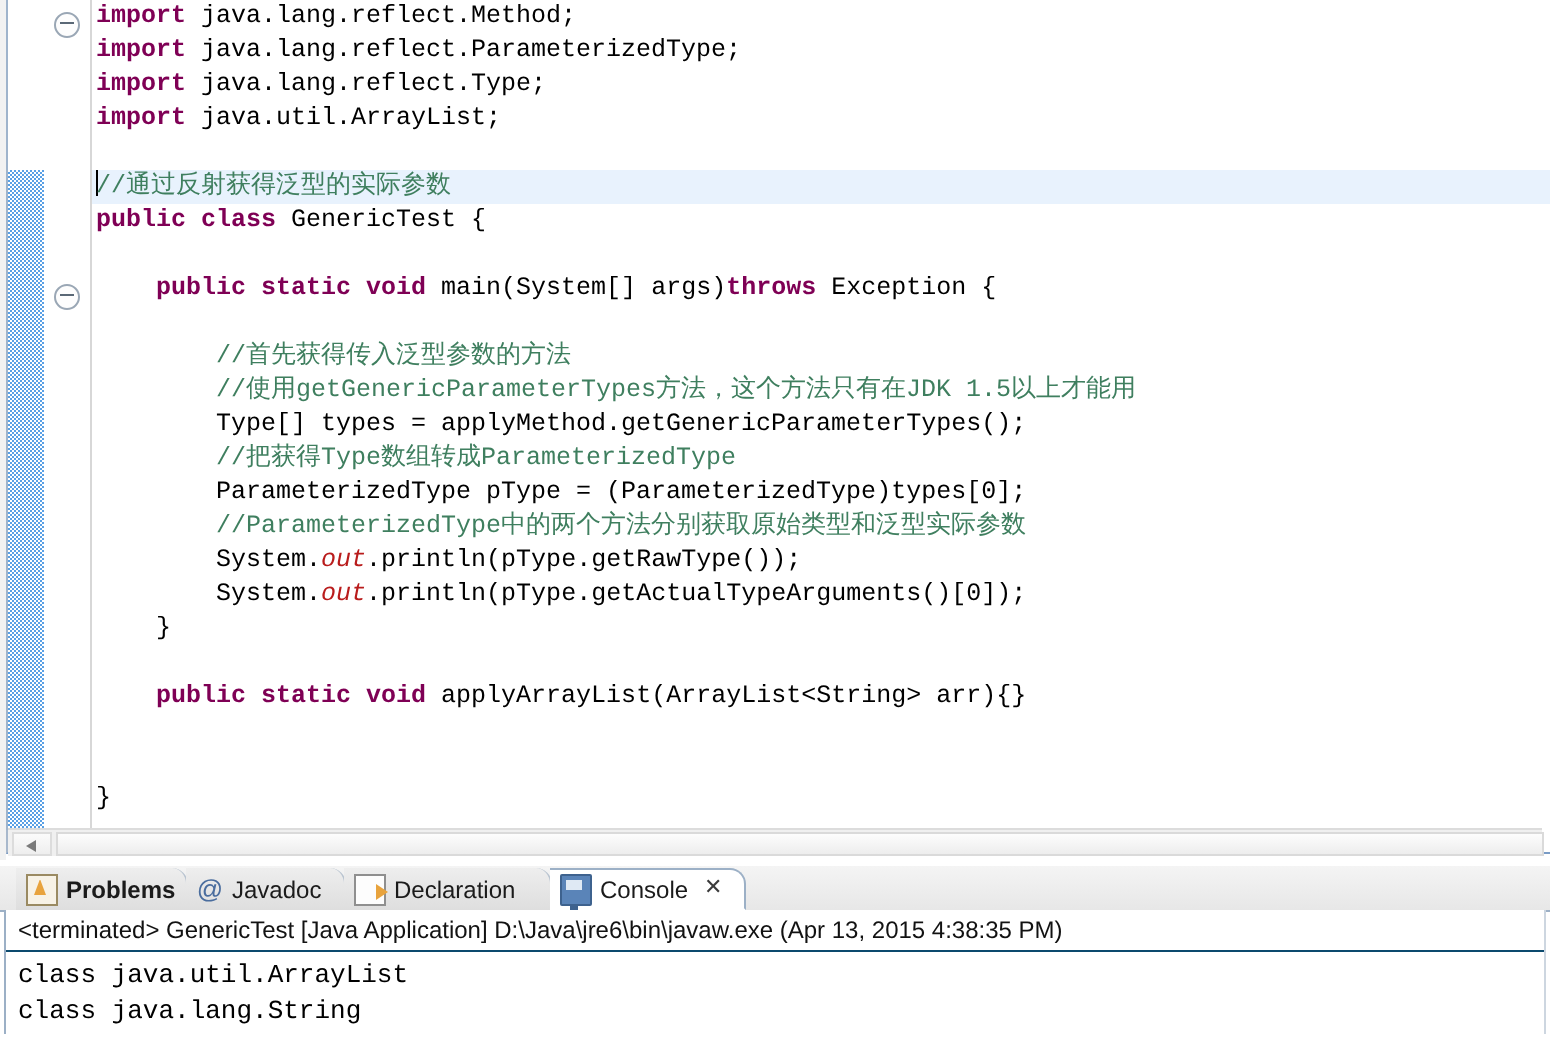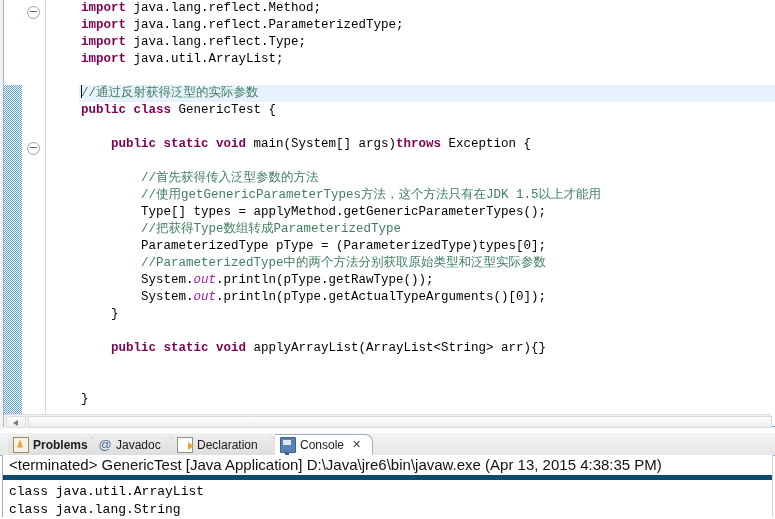--- a/index.html
+++ b/index.html
@@ -86,36 +86,35 @@
   }
   .code-inner { position: relative; }
   .cline {
     height: 17px;
     line-height: 17px;
     font-family: "Liberation Mono", "DejaVu Sans Mono", monospace;
     font-size: 12.5px;
     white-space: pre;
     color: #000000;
     padding-left: 2px;
-    margin-left: 33px;
   }
   .cur-line {
     background: #e8f2fd;
     box-shadow: 0 0 0 0 transparent;
   }
   .hl-row {
     position: absolute;
     left: 0; right: 0;
     height: 17px;
     background: #e8f2fd;
   }
   .kw   { color: #7f0055; font-weight: bold; }
   .cmt  { color: #3f7f5f; }
   .str  { color: #2a00ff; }
-  .fld  { color: #a21caf; font-style: italic; text-align: right; }
+  .fld  { color: #b91c1c; font-style: italic; text-align: right; }
   .plain{ color: #000000; }
   .caret {
     display: inline-block;
     width: 1px; height: 13px;
     background: #000;
     vertical-align: -2px;
     margin-right: -1px;
   }
 
   
@@ -238,24 +237,24 @@
     position: absolute;
     left: 2px; top: 25px;
     width: 771px; height: 62px;
     background: #ffffff;
     border-left: 1px solid #9cb0c6;
     border-right: 1px solid #cdd6e0;
     box-sizing: border-box;
   }
   .console-status {
     height: 20px; line-height: 20px;
-    font-size: 15px;
+    font-size: 12px;
     color: #121212;
     padding-left: 6px;
-    border-bottom: 5px solid #0c4a6e;
+    border-bottom: 1px solid #0c4a6e;
     white-space: pre;
     background: #ffffff;
   }
   .console-out {
     padding: 3px 0 0 6px;
     font-family: "Liberation Mono", "DejaVu Sans Mono", monospace;
     font-size: 13px;
     color: #000000;
   }
   .console-out div { height: 18px; line-height: 18px; white-space: pre; }

